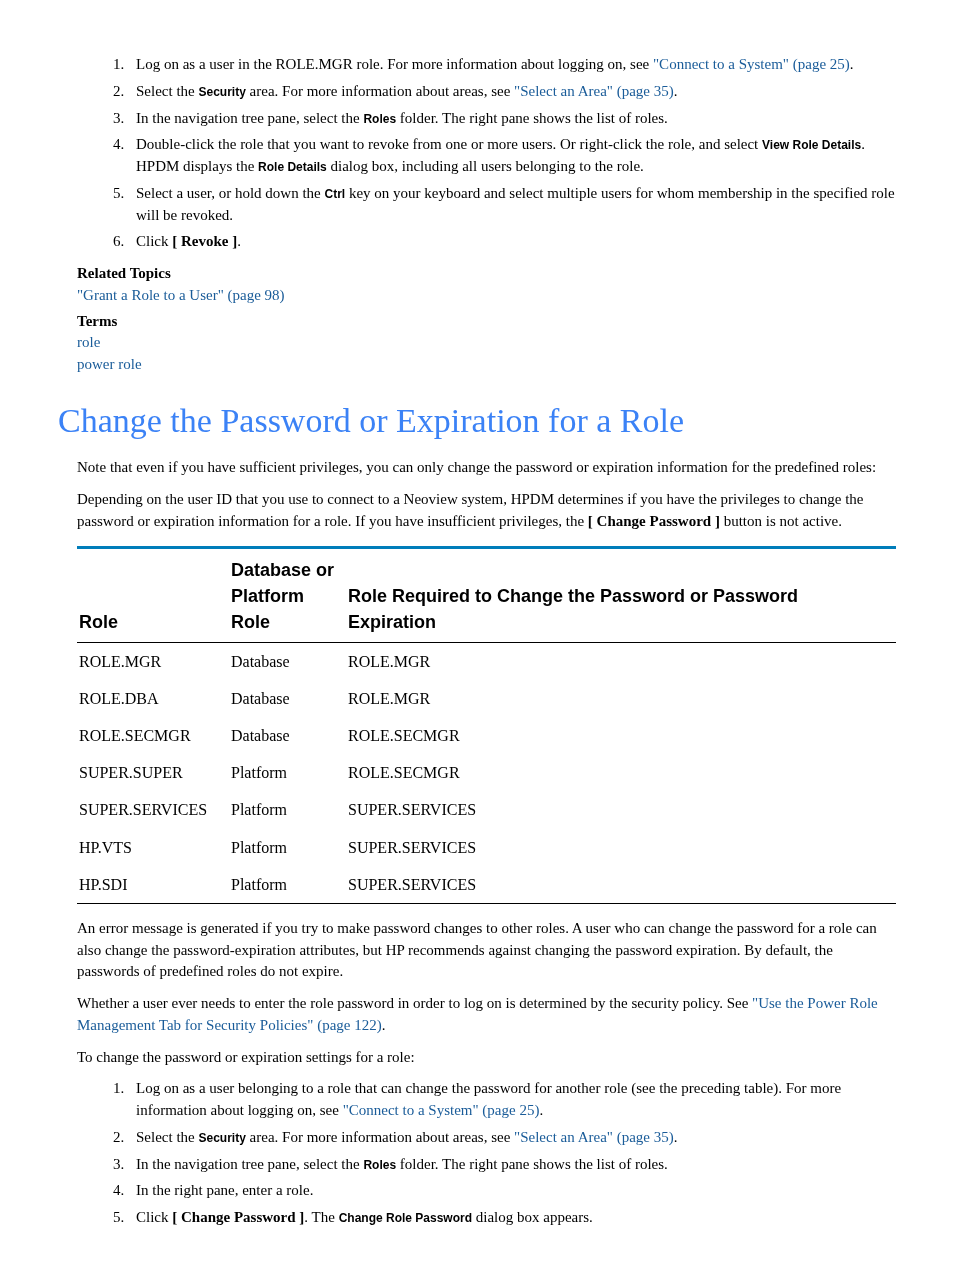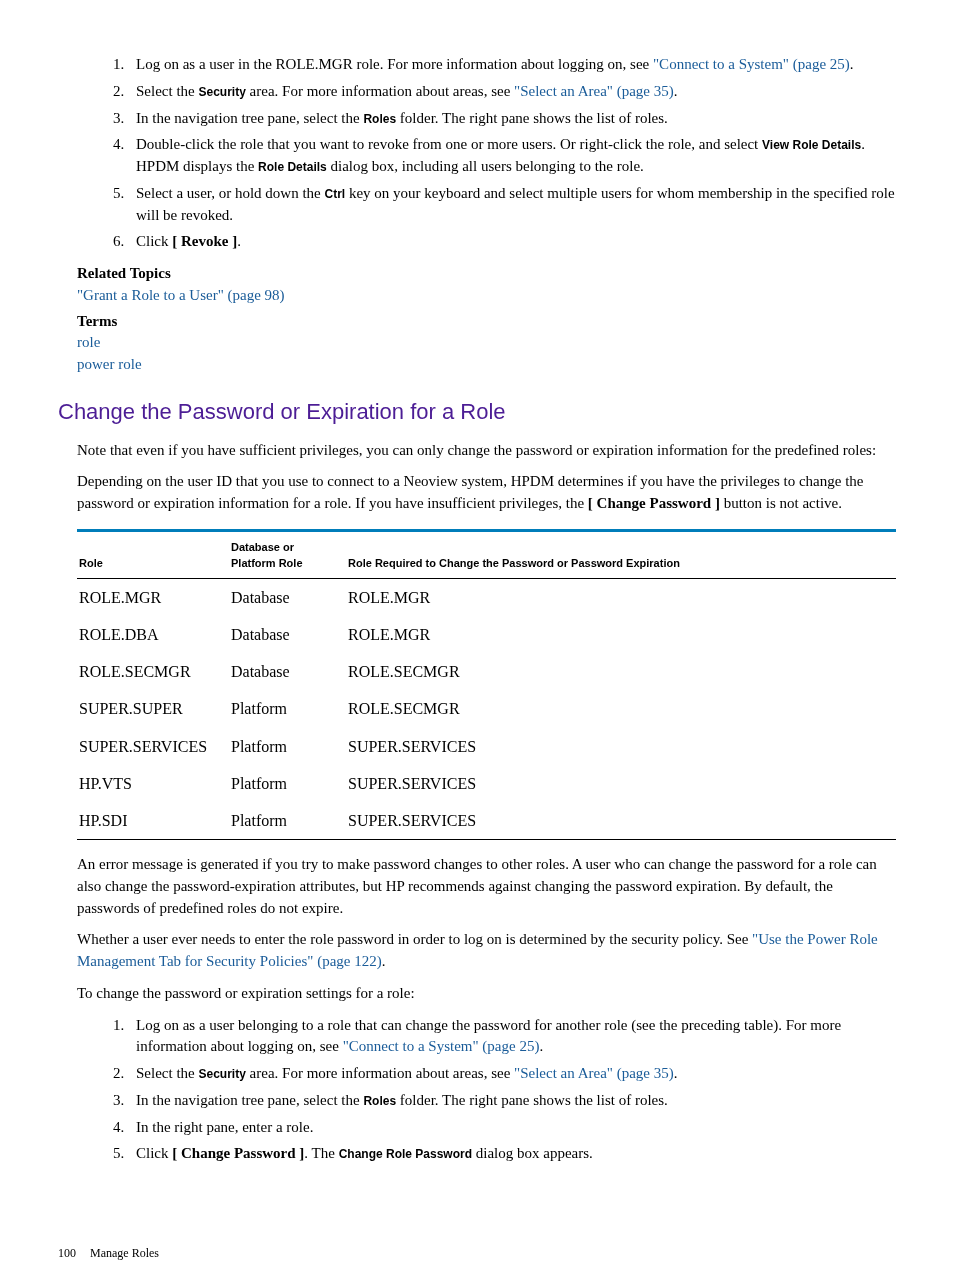--- a/index.html
+++ b/index.html
@@ -32,42 +32,42 @@
     }
     .bold {
       font-weight: bold;
     }
     .sans-bold {
       font-family: Arial, Helvetica, sans-serif;
       font-weight: bold;
       font-size: 12px;
     }
     h2.section-title {
-      font-family: Liberation Sans, sans-serif;
+      font-family: Liberation Serif, serif;
       font-weight: normal;
-      color: #4c1d95;
-      font-size: 22px;
+      color: #3b82f6;
+      font-size: 34px;
       margin: 20px 0 12px 0;
     }
     p {
       margin: 6px 0 10px 0;
     }
     table {
       border-collapse: collapse;
       width: 100%;
       margin: 14px 0;
     }
     table thead tr {
       border-top: 3px solid #007dba;
       border-bottom: 1px solid #000;
     }
     table th {
       font-family: Arial, Helvetica, sans-serif;
       font-weight: bold;
-      font-size: 11px;
+      font-size: 18px;
       text-align: left;
       padding: 8px 10px 6px 2px;
       vertical-align: bottom;
     }
     table td {
       padding: 7px 10px 7px 2px;
       font-size: 16px;
     }
     table tbody tr {
       border-bottom: 0;

